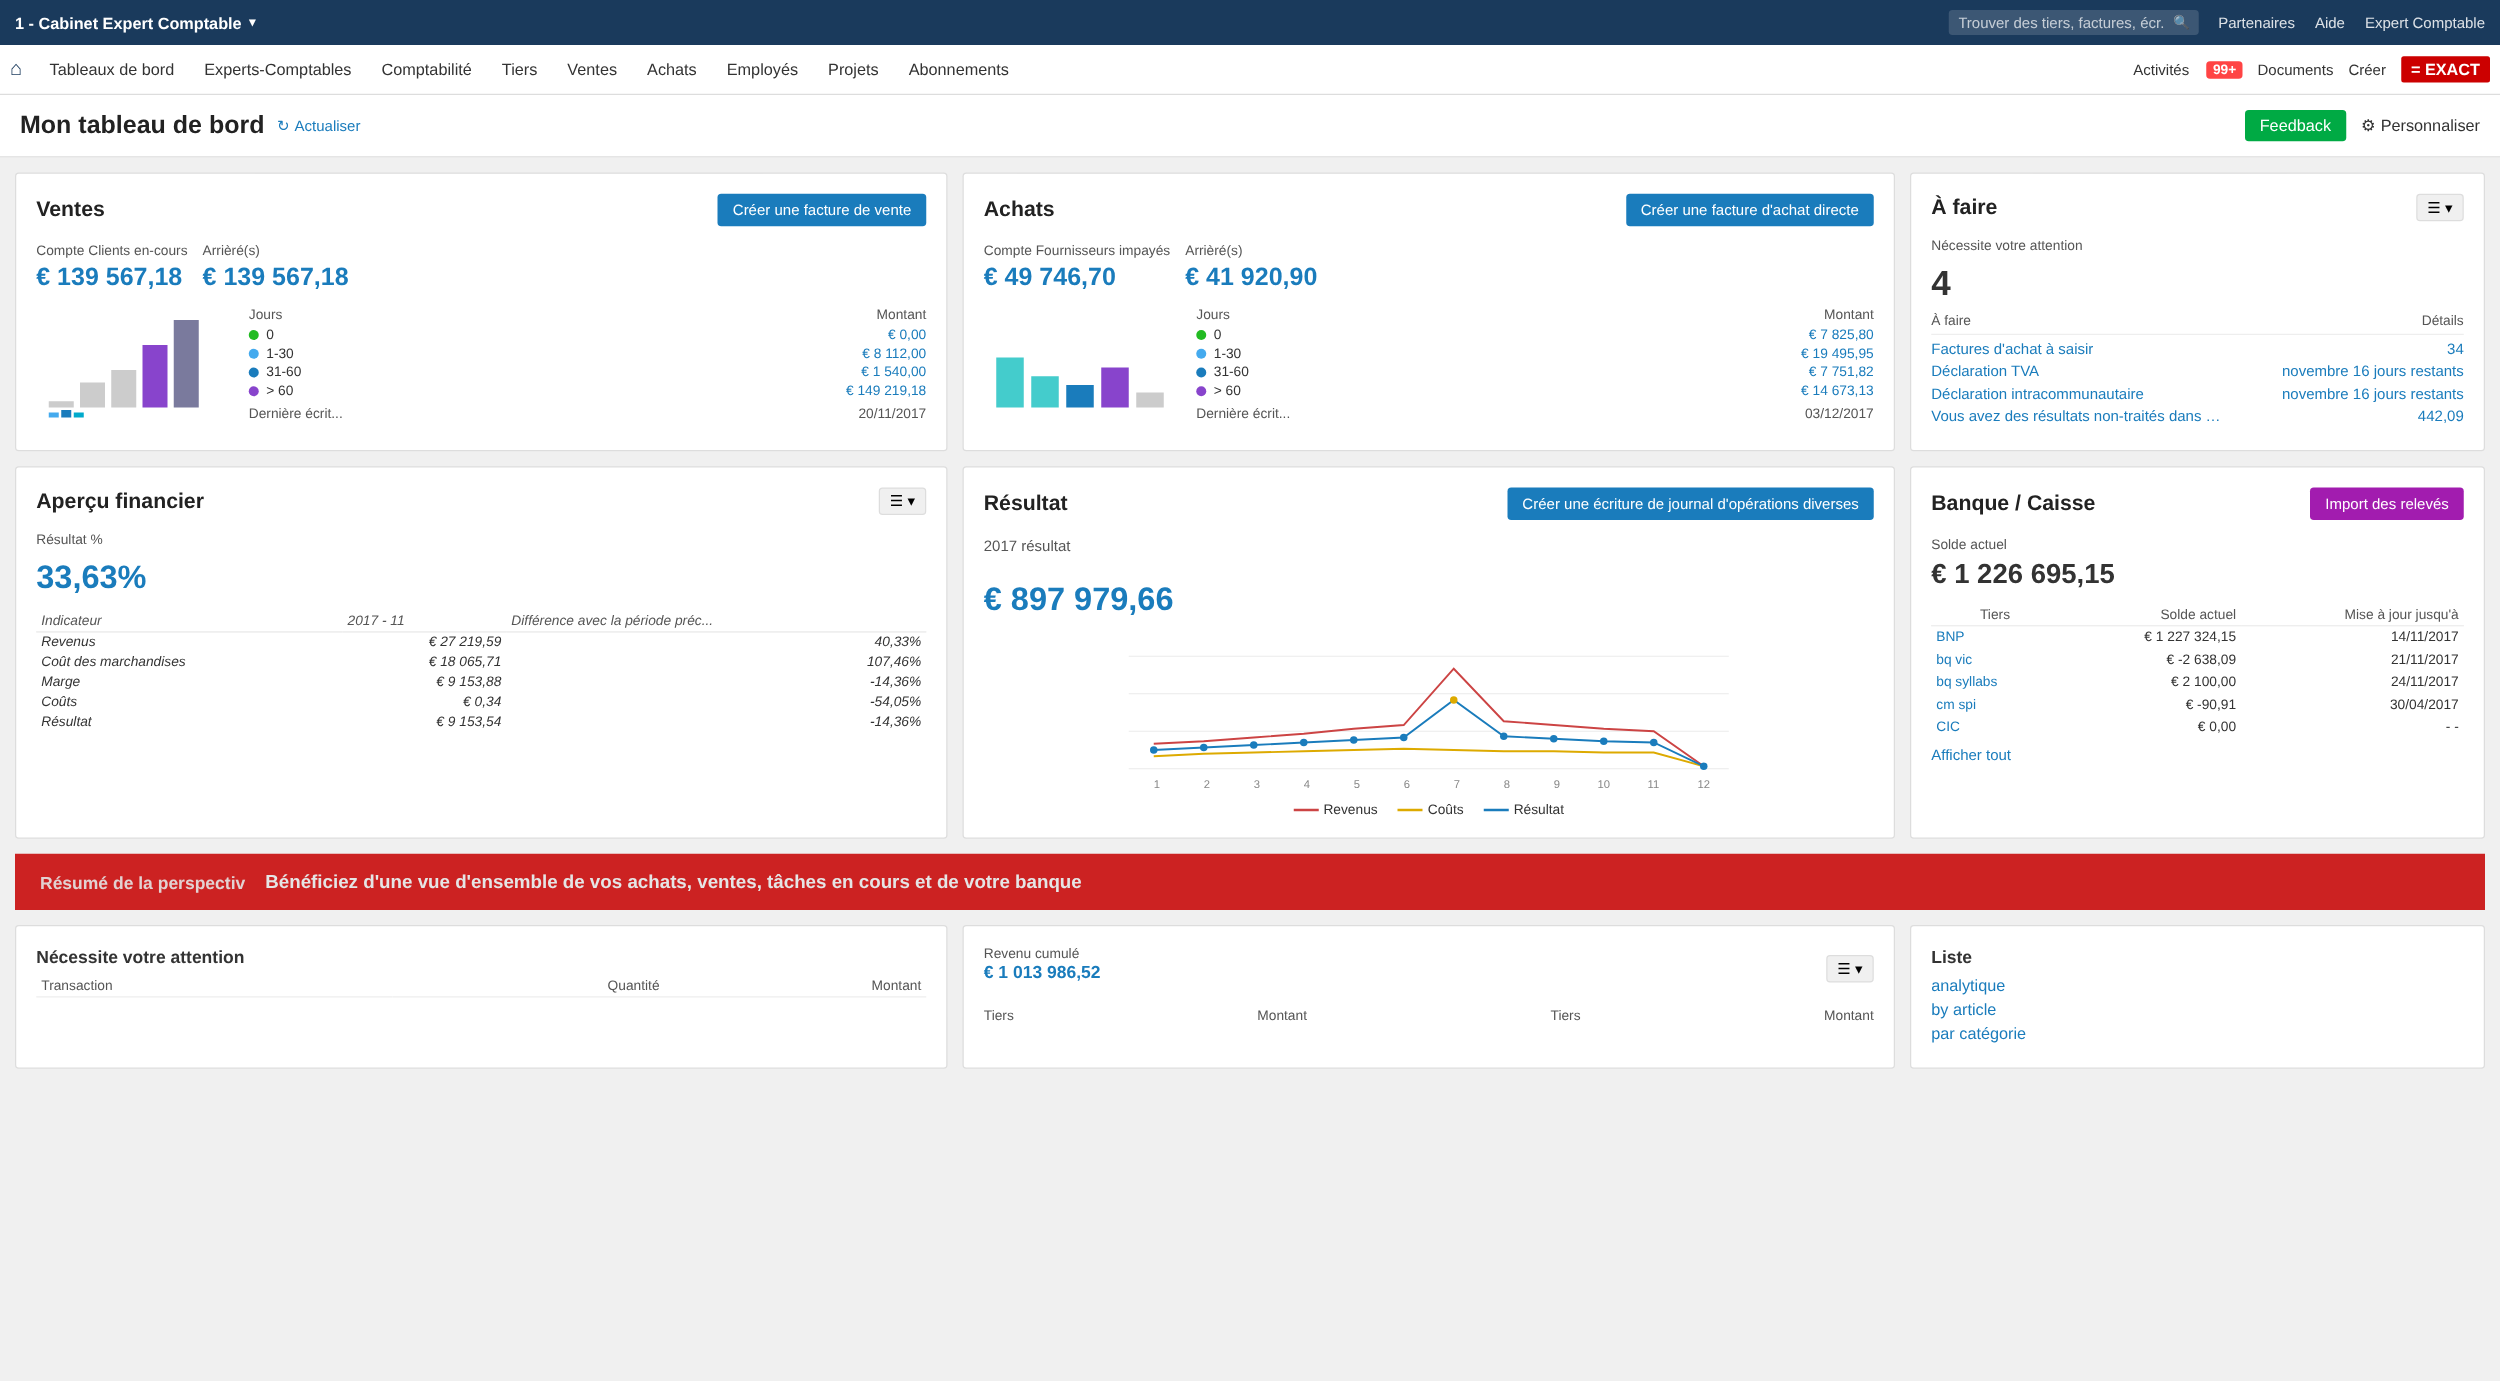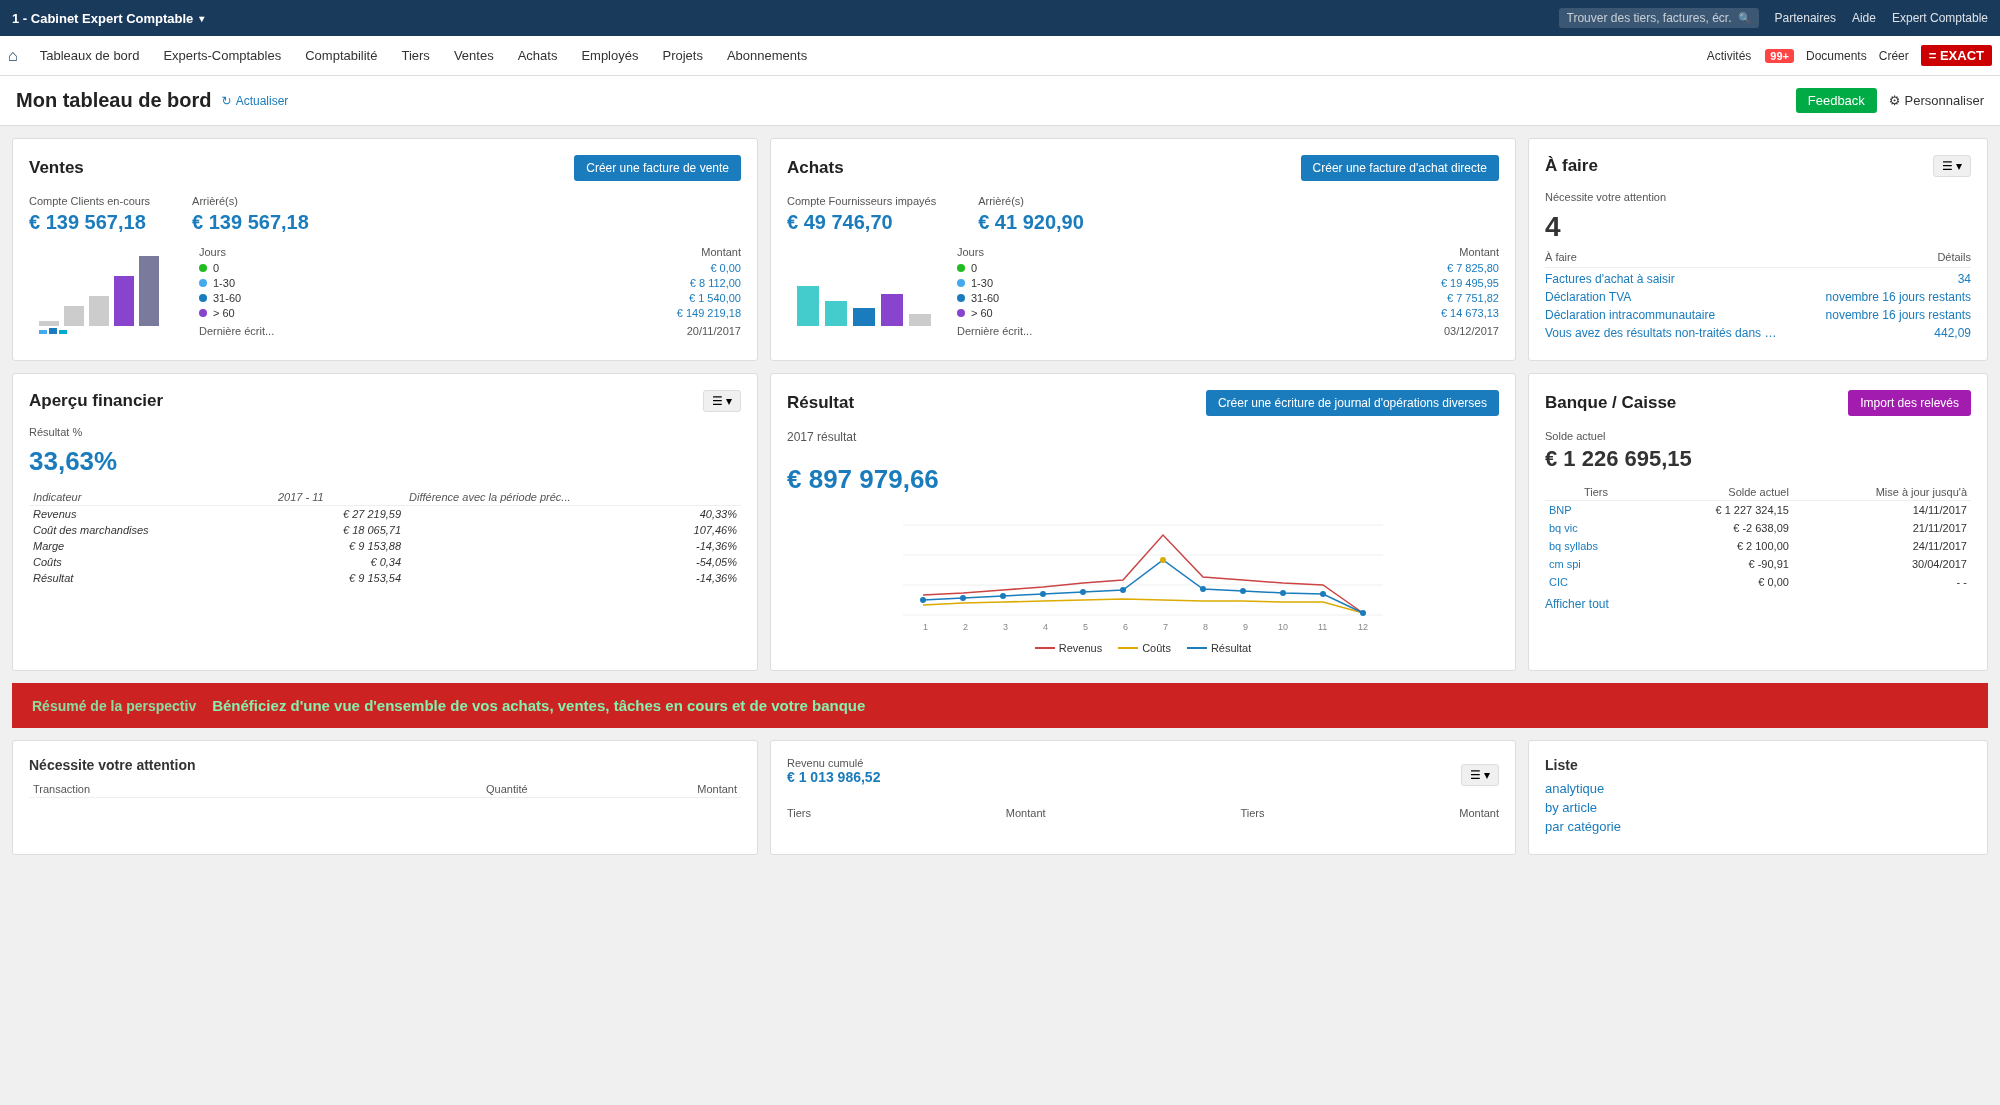--- a/index.html
+++ b/index.html
@@ -111,21 +111,21 @@
       color: white;
       border: none;
       border-radius: 3px;
       padding: 6px 12px;
       font-size: 12px;
       cursor: pointer;
       white-space: nowrap;
     }
 
     
-    .amount-section { display: flex; gap: 42px; margin-bottom: 12px; }
+    .amount-section { display: flex; gap: 12px; margin-bottom: 12px; }
     .amount-block label { font-size: 11px; color: #555; display: block; margin-bottom: 4px; }
     .amount-value { font-size: 20px; color: #1a7cbc; font-weight: bold; }
 
     .chart-and-table { display: flex; gap: 10px; align-items: flex-start; }
     .mini-chart { width: 160px; height: 90px; flex-shrink: 0; }
     .aging-table { flex: 1; font-size: 11px; }
     .aging-table .header-row { display: flex; justify-content: space-between; color: #555; margin-bottom: 4px; }
     .aging-row { display: flex; align-items: center; gap: 6px; margin-bottom: 3px; }
     .dot { width: 8px; height: 8px; border-radius: 50%; flex-shrink: 0; }
     .aging-label { flex: 1; color: #333; }
@@ -168,21 +168,21 @@
     .banque-table td { padding: 3px 4px; }
     .banque-table .tiers-link { color: #1a7cbc; cursor: pointer; }
     .banque-table td:not(:first-child) { text-align: right; }
     .banque-table th:not(:first-child) { text-align: right; }
     .afficher-tout { color: #1a7cbc; font-size: 12px; cursor: pointer; margin-top: 6px; display: block; }
     .import-btn { background: #a21caf; color: white; border: none; border-radius: 3px; padding: 6px 12px; font-size: 12px; cursor: pointer; }
 
     
     .promo-banner {
       background: #cc2222;
-      color: #86efac;
+      color: #e5e5e5;
       padding: 14px 20px;
       display: flex;
       align-items: center;
       gap: 16px;
       font-size: 15px;
       font-weight: bold;
     }
     .promo-label { font-size: 14px; opacity: 0.9; white-space: nowrap; }
 
     

